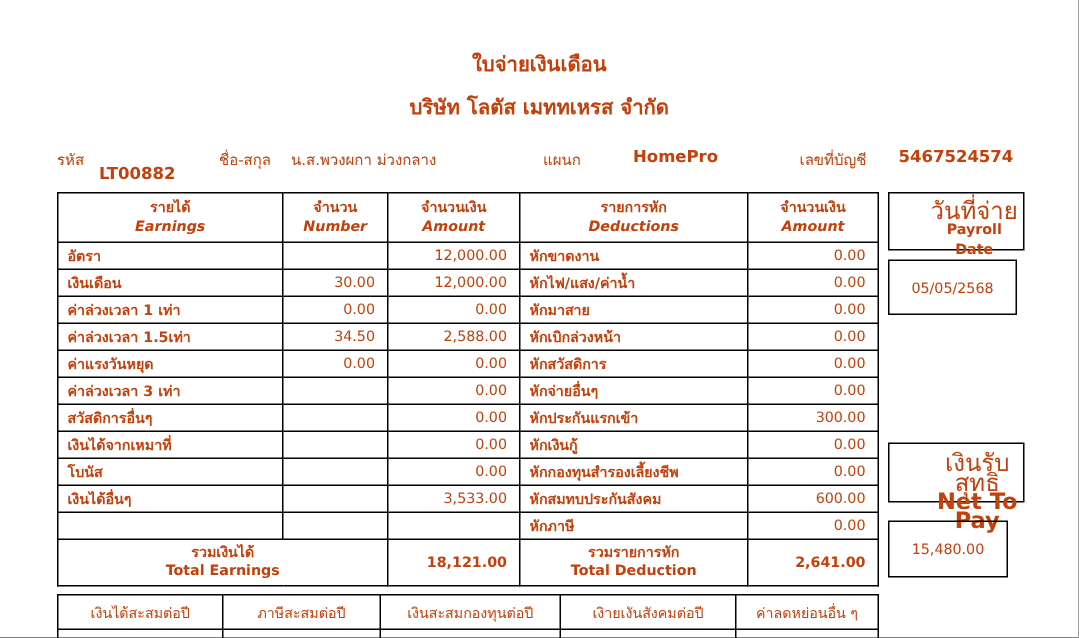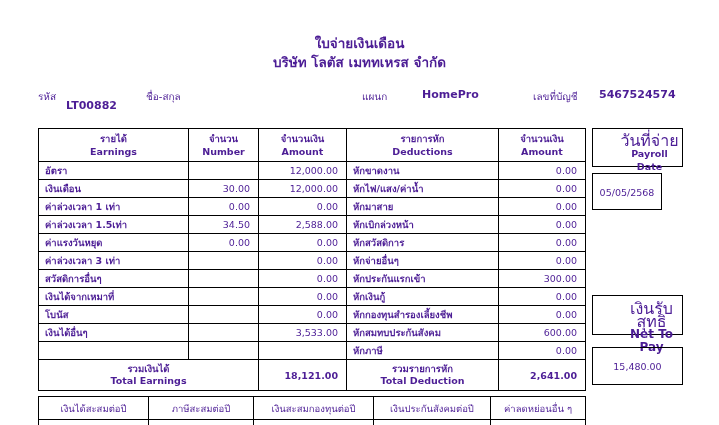--- a/index.html
+++ b/index.html
@@ -12,21 +12,21 @@
     height: 425px;
     overflow: hidden;
     font-family: "DejaVu Sans", "Liberation Sans", sans-serif;
   }
   .page {
     position: absolute;
     left: 0; top: 0;
     width: 719px;
     height: 425px;
     background: #ffffff;
-    color: #4c1d95;
+    color: #c2410c;
   }
   .inner {
     position: absolute;
     left: 36px;
     top: 0px;
     width: 647px;
     height: 425px;
   }
   .title-block {
     text-align: center;
@@ -35,21 +35,21 @@
   .title1 {
     font-size: 13.5px;
     font-weight: bold;
     letter-spacing: 0px;
     line-height: 19px;
   }
   .title2 {
     font-size: 13.5px;
     font-weight: bold;
     line-height: 19px;
-    margin-top: 0;
+    margin-top: 10px;
   }
   .meta-row {
     position: relative;
     height: 20px;
     margin-top: 15px;
     font-size: 10px;
   }
   .meta-row > div {
     position: absolute;
     white-space: nowrap;
@@ -86,21 +86,21 @@
     top: 0;
     width: 547px;
   }
   .main-table th {
     text-align: center;
     font-weight: bold;
     height: 32px;
     line-height: 13px;
     font-size: 9.5px;
   }
-  .main-table th .th2 { display: block; }
+  .main-table th .th2 { display: block; font-style: italic; }
   .main-table td {
     height: 17px;
   }
   .cell-desc {
     text-align: left;
     padding-left: 6px !important;
     font-weight: bold;
     font-size: 9.5px;
   }
   .cell-num {
@@ -137,39 +137,39 @@
     width: 91px;
     height: 39px;
     padding-top: 5px;
     line-height: 13px;
     padding-left: 24px;
   }
   .payroll-date-head b { display: block; font-size: 9.5px; }
   .payroll-date-val {
     left: 556px;
     top: 45px;
-    width: 70px;
+    width: 86px;
     height: 37px;
     line-height: 37px;
     font-size: 9.5px;
   }
   .nettopay-head {
     left: 556px;
     top: 167px;
     width: 91px;
     height: 40px;
     padding-top: 6px;
     line-height: 13px;
     padding-left: 28px;
   }
-  .nettopay-head b { display: block; font-size: 12px; }
+  .nettopay-head b { display: block; font-size: 15px; }
   .nettopay-val {
     left: 556px;
     top: 219px;
-    width: 91px;
+    width: 80px;
     height: 38px;
     line-height: 38px;
     font-size: 9.5px;
   }
 
   
   .bottom-table {
     position: absolute;
     left: 2px;
     top: 268px;
@@ -190,20 +190,21 @@
 
     <div class="title-block">
       <div class="title1">ใบจ่ายเงินเดือน</div>
       <div class="title2">บริษัท โลตัส เมททเหรส จำกัด</div>
     </div>
 
     <div class="meta-row">
       <div class="m-code-label">รหัส</div>
       <div class="m-code-val">LT00882</div>
       <div class="m-name-label">ชื่อ-สกุล</div>
+      <div class="m-name-val">น.ส.พวงผกา  ม่วงกลาง</div>
       <div class="m-dept-label">แผนก</div>
       <div class="m-dept-val">HomePro</div>
       <div class="m-acc-label">เลขที่บัญชี</div>
       <div class="m-acc-val">5467524574</div>
     </div>
 
     <div class="main-area">
 
       <table class="grid main-table">
         <colgroup>
@@ -348,21 +349,21 @@
           <col style="width:105px">
           <col style="width:120px">
           <col style="width:117px">
           <col style="width:95px">
         </colgroup>
         <tbody>
           <tr>
             <td>เงินได้สะสมต่อปี</td>
             <td>ภาษีสะสมต่อปี</td>
             <td>เงินสะสมกองทุนต่อปี</td>
-            <td>เงินประกันสังคมต่อปี</td>
+            <td>เงิายเงันสังคมต่อปี</td>
             <td>ค่าลดหย่อนอื่น ๆ</td>
           </tr>
           <tr>
             <td class="empty"></td>
             <td class="empty"></td>
             <td class="empty"></td>
             <td class="empty"></td>
             <td class="empty"></td>
           </tr>
         </tbody>

